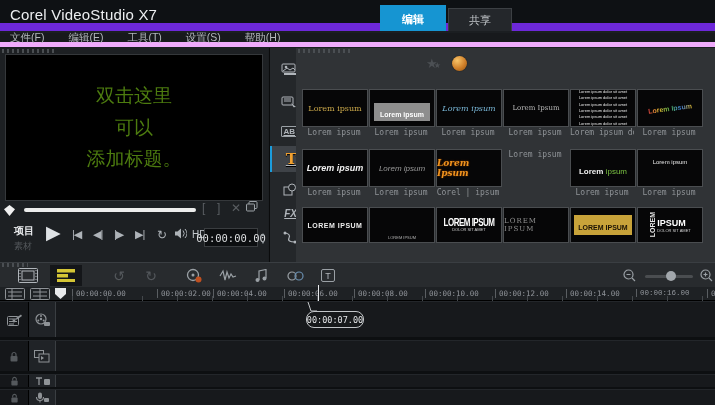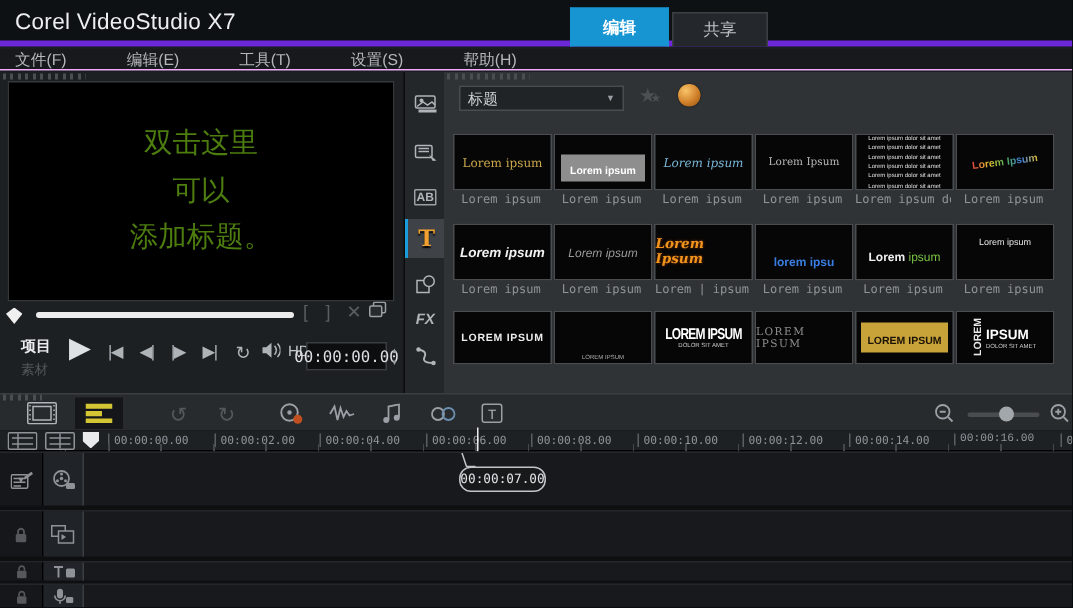--- a/index.html
+++ b/index.html
@@ -5,29 +5,29 @@
   * { margin:0; padding:0; box-sizing:border-box; }
   html,body { background:#000; }
   #app {
     position:relative; width:715px; height:405px; overflow:hidden;
     background:#1b1e21; font-family:"Liberation Sans",sans-serif;
     color:#c8ccd0; user-select:none;
   }
   .abs { position:absolute; }
 
   
-  #titlebar { left:0; top:0; width:715px; height:31px; background:#0e1114; border-bottom:4px solid #6d28d9; }
+  #titlebar { left:0; top:0; width:715px; height:31px; background:#0e1114; border-bottom:8px solid #6d28d9; }
   #app-title { left:10px; top:6px; font-size:15px; color:#eceef0; letter-spacing:0.2px; }
   .tab { position:absolute; top:8px; height:23px; line-height:23px; text-align:center;
          font-size:11px; color:#c0c4c8; background:#24272b; border:1px solid #3c4044; border-bottom:none; cursor:pointer; }
   .tab.active { top:5px; height:26px; line-height:26px; background:#1695d2; color:#fff; border-color:#1695d2; font-weight:bold; }
 
   
-  #menubar { left:0; top:33px; width:715px; height:14px; background:#17191c; border-bottom:1px solid #f0abfc;
-             display:flex; align-items:center; gap:40px; padding-left:10px;text-align:center; }
+  #menubar { left:0; top:33px; width:715px; height:14px; background:#17191c; border-bottom:5px solid #f0abfc;
+             display:flex; align-items:center; gap:24px; padding-left:10px;text-align:center; }
   .menu-item { font-size:10.5px; color:#b4b8bc; cursor:pointer; }
 
   
   #preview-panel { left:0; top:48px; width:268px; height:214px; background:#1d2023; }
   #video-area { left:5px; top:6px; width:258px; height:147px; background:#000; border:1px solid #35383b;
                 display:flex; align-items:center; justify-content:center; }
   #video-placeholder { font-family:"DejaVu Serif","Liberation Serif",serif; font-size:19px; line-height:1.65;
                 color:#4d7c0f; text-align:center; white-space:pre-line; }
   #trim-diamond { left:4px; top:157px; width:11px; height:11px; background:#f0f0f0;
                 clip-path:polygon(50% 0,100% 38%,50% 100%,0 38%); }
@@ -40,21 +40,21 @@
                 display:flex; flex-direction:column; align-items:center; justify-content:center; cursor:pointer; }
   #mode-toggle { left:14px; top:176px; width:30px; }
   #mode-project { font-size:10px; color:#e8eaec; font-weight:bold; }
   #mode-clip { font-size:9px; color:#53575b; margin-top:2px; }
   #play-btn { left:46px; top:175px; font-size:19px; color:#dfe2e5; cursor:pointer; line-height:1; }
   .nav-btn { position:absolute; top:180px; font-size:11px; color:#aeb3b8; cursor:pointer; letter-spacing:-1px; }
   #hd-label { left:192px; top:181px; font-size:10px; font-weight:normal; color:#c2c7cc; }
 
   
   #side-toolbar { left:269px; top:48px; width:27px; height:214px; background:#24272a; border-left:1px solid #0a0b0c; }
-  .side-btn { position:absolute; left:0; width:27px; height:26px; display:flex; align-items:center; justify-content:center; cursor:pointer; color:#b0b5ba; }
+  .side-btn { position:absolute; left:0; width:27px; height:26px; display:flex; align-items:center; justify-content:flex-end; cursor:pointer; color:#b0b5ba;text-decoration:underline; }
   .side-btn.active { background:#3f4348; border-left:2px solid #1b9ddd; }
   #btn-title-cat span { font-family:"DejaVu Serif",serif; font-size:15px; font-weight:bold; color:#f0a030; text-shadow:0 1px 1px #000; }
   .ab-glyph { font-size:8px; font-weight:bold; border:1px solid #9aa0a5; padding:0 1px; border-radius:1px; }
   .fx-glyph { font-size:10px; font-weight:bold; font-style:italic; }
 
   
   #gallery { left:296px; top:48px; width:419px; height:214px; background:#303336; overflow:hidden; }
   #cat-dropdown { left:10px; top:9px; width:110px; height:17px; background:#212427; border:1px solid #4a4d50;
                   font-size:10px; color:#cfd2d5; display:flex; align-items:center; padding:0 5px; cursor:pointer; }
   #cat-dropdown .dd-arrow { margin-left:auto; font-size:6px; color:#9aa0a5; }
@@ -231,24 +231,20 @@
       <svg width="14" height="13" viewBox="0 0 14 13">
           <path d="M2,2 q6,1 4,5 t6,4" stroke="#b0b5ba" fill="none" stroke-width="1.2"></path>
           <circle cx="2" cy="2" r="1.5" fill="#b0b5ba"></circle>
           <circle cx="12" cy="11" r="1.5" fill="#b0b5ba"></circle>
         </svg>
     </div>
   </div>
 
   <div id="gallery" class="abs">
     <div class="grip" style="left:2px;top:1px;width:55px;"></div>
-    <div id="cat-dropdown" class="abs">
-      <span>标题</span>
-      <span class="dd-arrow">▼</span>
-    </div>
     <div id="fav-star" class="abs">★<span class="s2">★</span></div>
     <div id="gallery-ball" class="abs"></div>
 
     <div class="g-row" style="top:41px;">
       <div class="cell">
         <div class="thumb">
             <span class="tx-gold">Lorem ipsum</span>
           </div>
         <div class="cap">Lorem ipsum</div>
       </div>
@@ -301,26 +297,23 @@
       <div class="cell">
         <div class="thumb">
             <span class="tx-grayital">Lorem ipsum</span>
           </div>
         <div class="cap">Lorem ipsum</div>
       </div>
       <div class="cell">
         <div class="thumb">
             <span class="tx-orange">Lorem Ipsum</span>
           </div>
-        <div class="cap">Lorem | ipsum</div>
-      </div>
-      <div class="cell">
-        <div class="thumb">
-            <span class="tx-blueb">lorem ipsu</span>
-          </div>
+        <div class="cap">Corel | ipsum</div>
+      </div>
+      <div class="cell">
         <div class="cap">Lorem ipsum</div>
       </div>
       <div class="cell">
         <div class="thumb">
             <span class="tx-two"><span class="w">Lorem</span> <span class="g">ipsum</span></span>
           </div>
         <div class="cap">Lorem ipsum</div>
       </div>
       <div class="cell">
         <div class="thumb">
@@ -445,21 +438,21 @@
           </svg>
       </div>
       <div class="hdr-ico" style="left:30px;top:1px;">
         <svg width="20" height="12" viewBox="0 0 20 12">
             <rect x="0.5" y="0.5" width="19" height="11" rx="1" fill="none" stroke="#8f9397"></rect>
             <path d="M3,4 h14 M3,8 h14 M10,1 v10" stroke="#8f9397"></path>
           </svg>
       </div>
       <div id="ruler-flag" class="abs"></div>
       <span class="rlabel" style="left:72px;">00:00:00.00</span>
-      <span class="rlabel" style="left:143px;">00:00:02.00</span>
+      <span class="rlabel" style="left:157px;">00:00:02.00</span>
       <span class="rlabel" style="left:213px;">00:00:04.00</span>
       <span class="rlabel" style="left:284px;">00:00:06.00</span>
       <span class="rlabel" style="left:354px;">00:00:08.00</span>
       <span class="rlabel" style="left:425px;">00:00:10.00</span>
       <span class="rlabel" style="left:495px;">00:00:12.00</span>
       <span class="rlabel" style="left:566px;">00:00:14.00</span>
       <span class="rlabel" style="left:636px;font-family:Liberation Mono, monospace;">00:00:16.00</span>
       <span class="rlabel" style="left:707px;">00:00:18.00</span>
       <div id="tickstrip" class="abs"></div>
       <div id="playhead" class="abs"></div>

